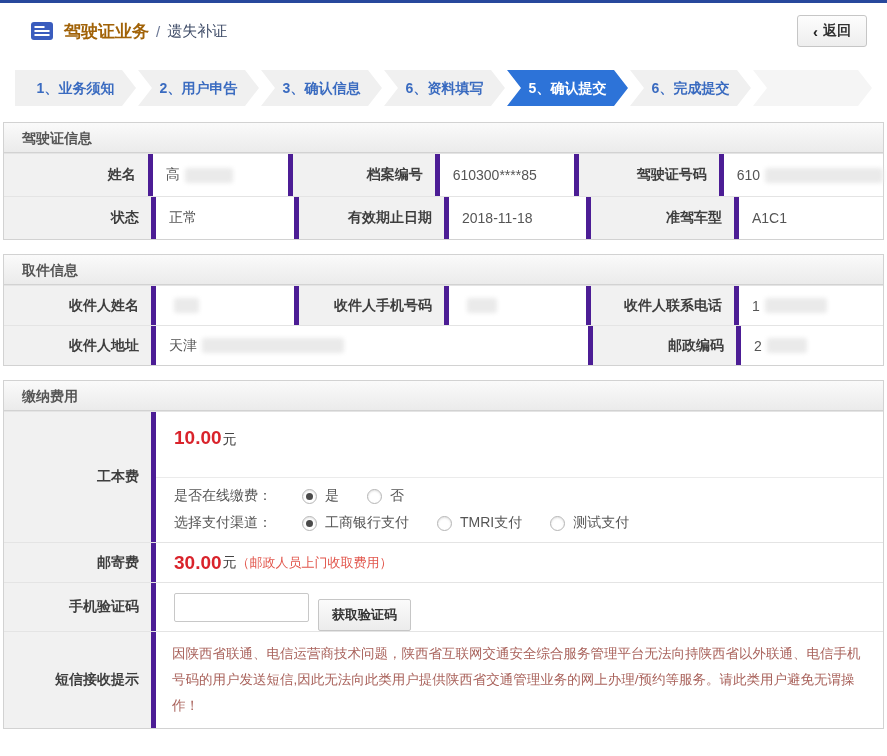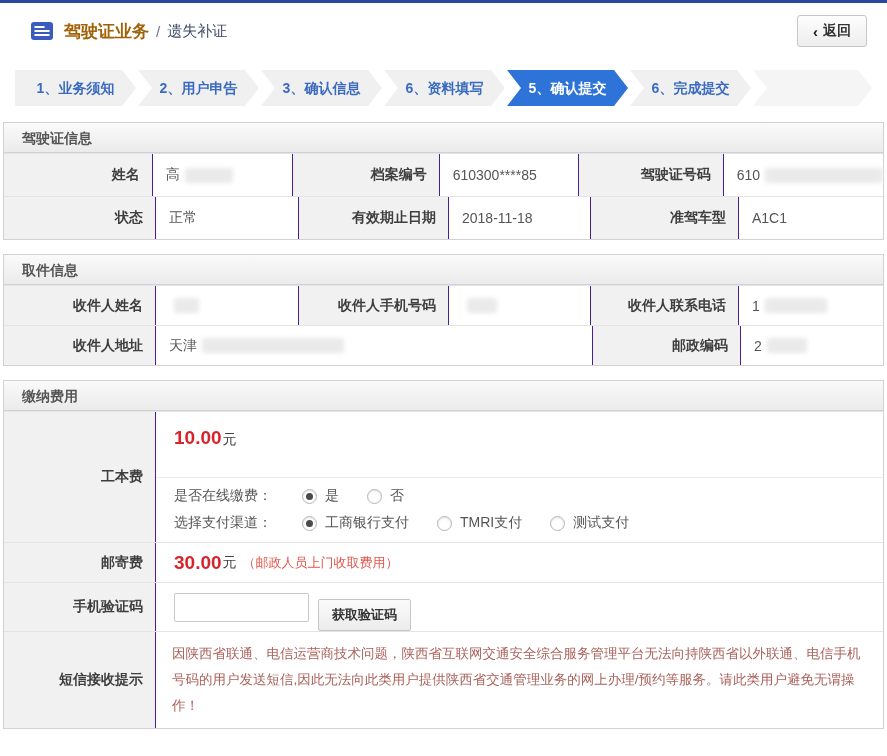--- a/index.html
+++ b/index.html
@@ -48,21 +48,21 @@
   
   .section { margin: 0 3px 14px 3px; border: 1px solid #d2d2d2; }
   .section-header {
     height: 30px; line-height: 30px; padding: 0 18px;
     background: linear-gradient(#fafafa, #ebebeb);
     border-bottom: 1px solid #d2d2d2;
     font-size: 14px; font-weight: bold; color: #555;
   }
   .trow { display: flex; border-top: 1px solid #e4e4e4; }
   .trow:first-of-type { border-top: none; }
-  .cell { display: flex; align-items: center; font-size: 14px; border-right: 1px solid #4c1d95; }
+  .cell { display: flex; align-items: center; font-size: 14px; border-right: 5px solid #4c1d95; }
   .cell:last-child { border-right: none; }
   .cell-label { background: #f1f1f1; color: #3e3e3e; font-weight: bold; justify-content: flex-end; padding-right: 12px; }
   .cell-val { background: #fff; color: #555; padding-left: 13px; }
   .h43 { min-height: 43px; } .h40 { min-height: 40px; }
   .w-l1 { width: 152px; } .w-v1 { width: 143px; }
   .w-l2 { width: 150px; } .w-v2 { width: 142px; }
   .w-l3 { width: 148px; } .w-v3 { flex: 1; }
   .w-span { width: 437px; }
   .redact { display: inline-block; height: 15px; margin-left: 5px; border-radius: 3px; background: #eaeaea; filter: blur(2px); }
   .r25 { width: 25px; } .r30 { width: 30px; } .r45 { width: 48px; } .r60 { width: 62px; }
@@ -81,21 +81,21 @@
   .radio {
     width: 15px; height: 15px; border-radius: 50%;
     border: 1px solid #b5b5b5; background: #fff; position: relative;
     box-shadow: inset 0 1px 2px rgba(0,0,0,.12); margin-right: 8px; flex: none;
   }
   .radio.checked::after {
     content: ""; position: absolute; left: 3px; top: 3px;
     width: 7px; height: 7px; border-radius: 50%; background: #4a4a4a;
   }
   .postage-cell { padding-left: 18px; }
-  .fee-note { font-size: 13px; color: #e2574d; margin-left: 6px; }
+  .fee-note { font-size: 13px; color: #e2574d; margin-left: 0; }
   .captcha-cell { padding-left: 18px; }
   .captcha-input { width: 135px; height: 29px; border: 1px solid #c8c8c8; border-radius: 2px; padding: 0 8px; font-size: 14px; color: #333; }
   .captcha-btn {
     margin-left: 9px; padding: 6px 13px; cursor: pointer;
     background: linear-gradient(#fbfbfb, #ececec); border: 1px solid #c6c6c6;
     border-radius: 2px; font-size: 13px; font-weight: bold; color: #333; margin-top: 16px;
   }
   .notice-text {
     padding: 9px 16px; font-size: 13.5px; line-height: 26px; color: #a9625b;
   }

